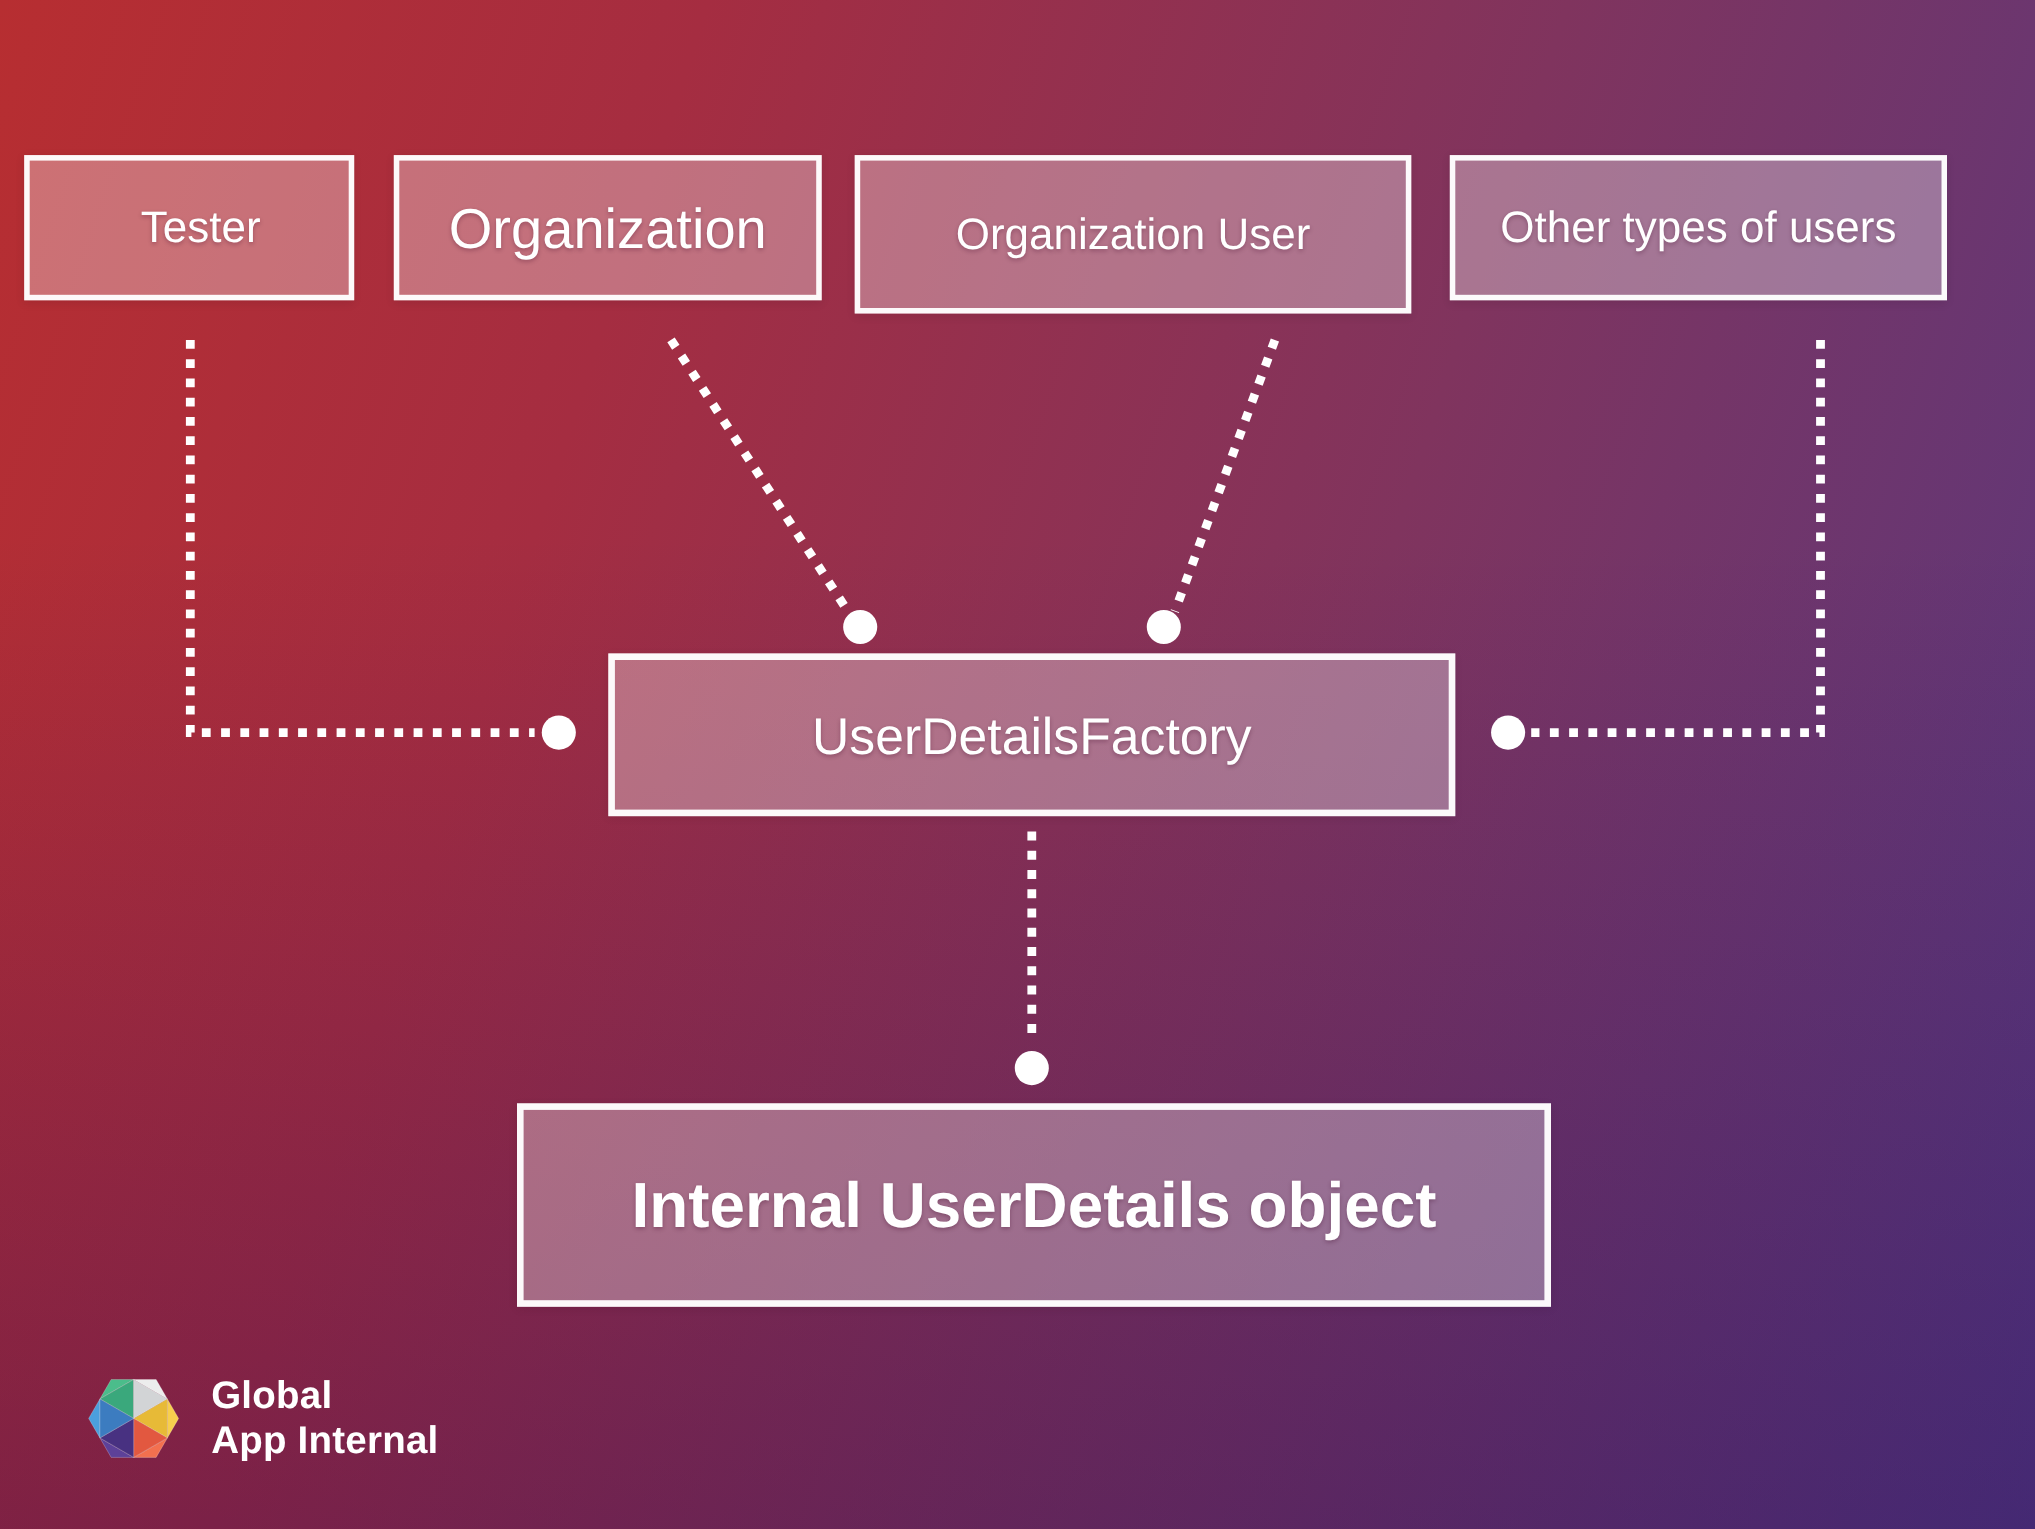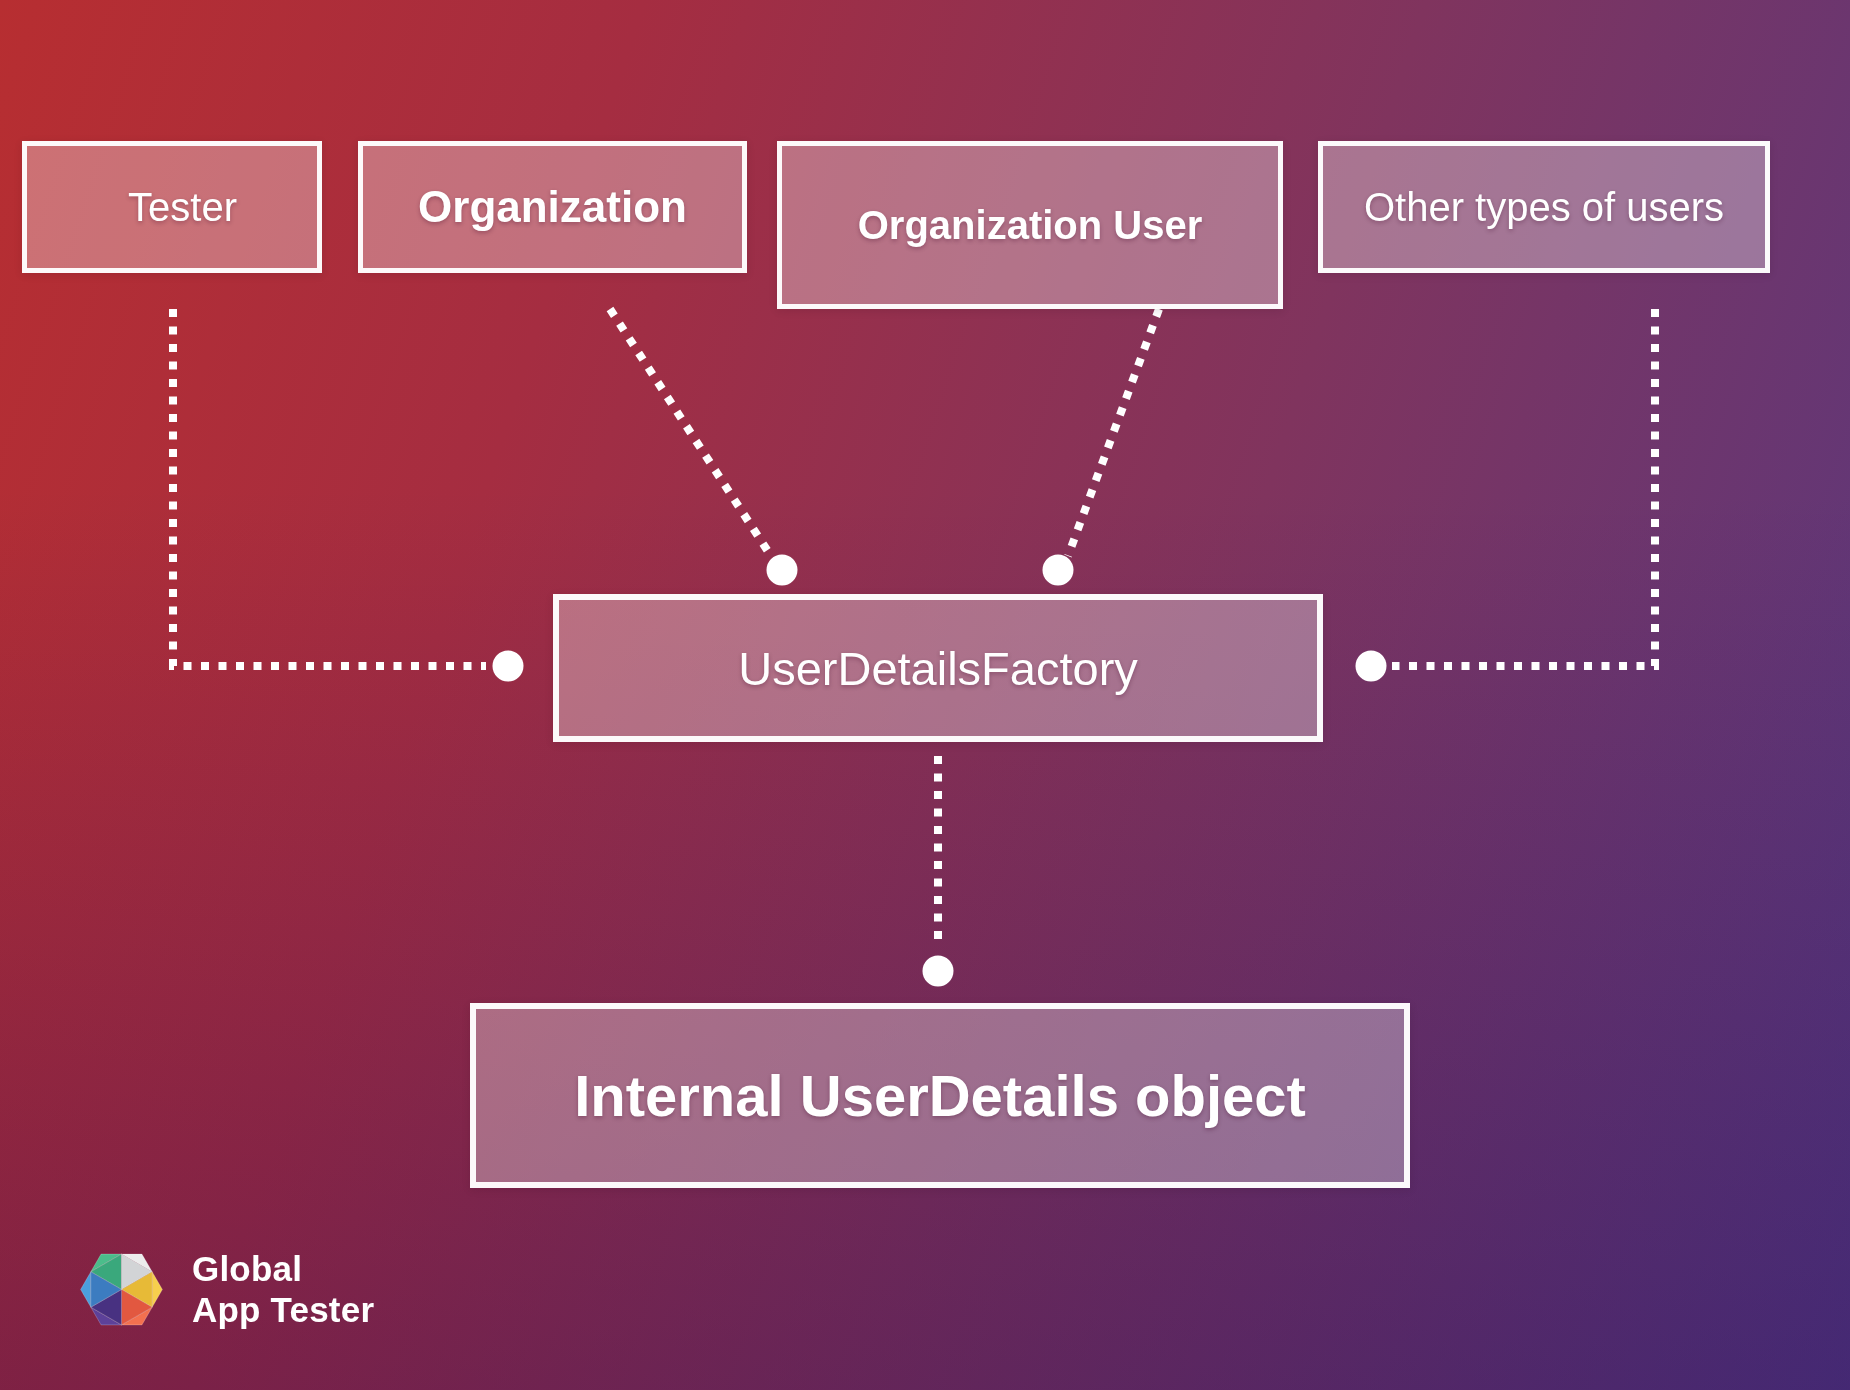--- a/index.html
+++ b/index.html
@@ -32,22 +32,22 @@
     align-items: center;
     justify-content: center;
     background: rgba(255,255,255,0.32);
     border: 5px solid rgba(255,255,255,0.96);
     color: #ffffff;
     text-align: center;
     text-shadow: 0 2px 4px rgba(60,5,35,0.30);
     box-shadow: 0 2px 8px rgba(40,0,25,0.12);
   }
   .node-tester        { left: 22px;   top: 141px; width: 300px; height: 132px; font-size: 40px; padding-left: 21px; }
-  .node-organization  { left: 358px;  top: 141px; width: 389px; height: 132px; font-size: 44px; font-weight: bold; }
-  .node-org-user      { left: 777px;  top: 141px; width: 506px; height: 168px; font-size: 40px; font-weight: bold; }
+  .node-organization  { left: 358px;  top: 141px; width: 389px; height: 132px; font-size: 51px; }
+  .node-org-user      { left: 777px;  top: 141px; width: 506px; height: 144px; font-size: 40px; }
   .node-other-users   { left: 1318px; top: 141px; width: 452px; height: 132px; font-size: 40px; }
   .node-factory       { left: 553px;  top: 594px; width: 770px; height: 148px; font-size: 47px; border-width: 6px; }
   .node-internal      { left: 470px;  top: 1003px; width: 940px; height: 185px; font-size: 58px; font-weight: 700; border-width: 6px; }
 
   
   #logo {
     position: absolute;
     left: 78px; top: 1248px;
     display: flex;
     align-items: center;
@@ -130,17 +130,17 @@
       <polygon class="facet" points="50,44 85.25,64.35 50,84.7" fill="#e25840"></polygon>
 
       <polygon class="facet" points="50,84.7 26.5,84.7 14.75,64.35" fill="#5d4199"></polygon>
       <polygon class="facet" points="50,44 50,84.7 14.75,64.35" fill="#483181"></polygon>
 
       <polygon class="facet" points="14.75,64.35 3,44 14.75,23.65" fill="#4b9fdd"></polygon>
       <polygon class="facet" points="50,44 14.75,64.35 14.75,23.65" fill="#3c7cc0"></polygon>
     </svg>
     <div id="logo-text">
       <div>Global</div>
-      <div>App Tester</div>
+      <div>App Internal</div>
     </div>
   </div>
 
 </div>
 
 </body></html>

